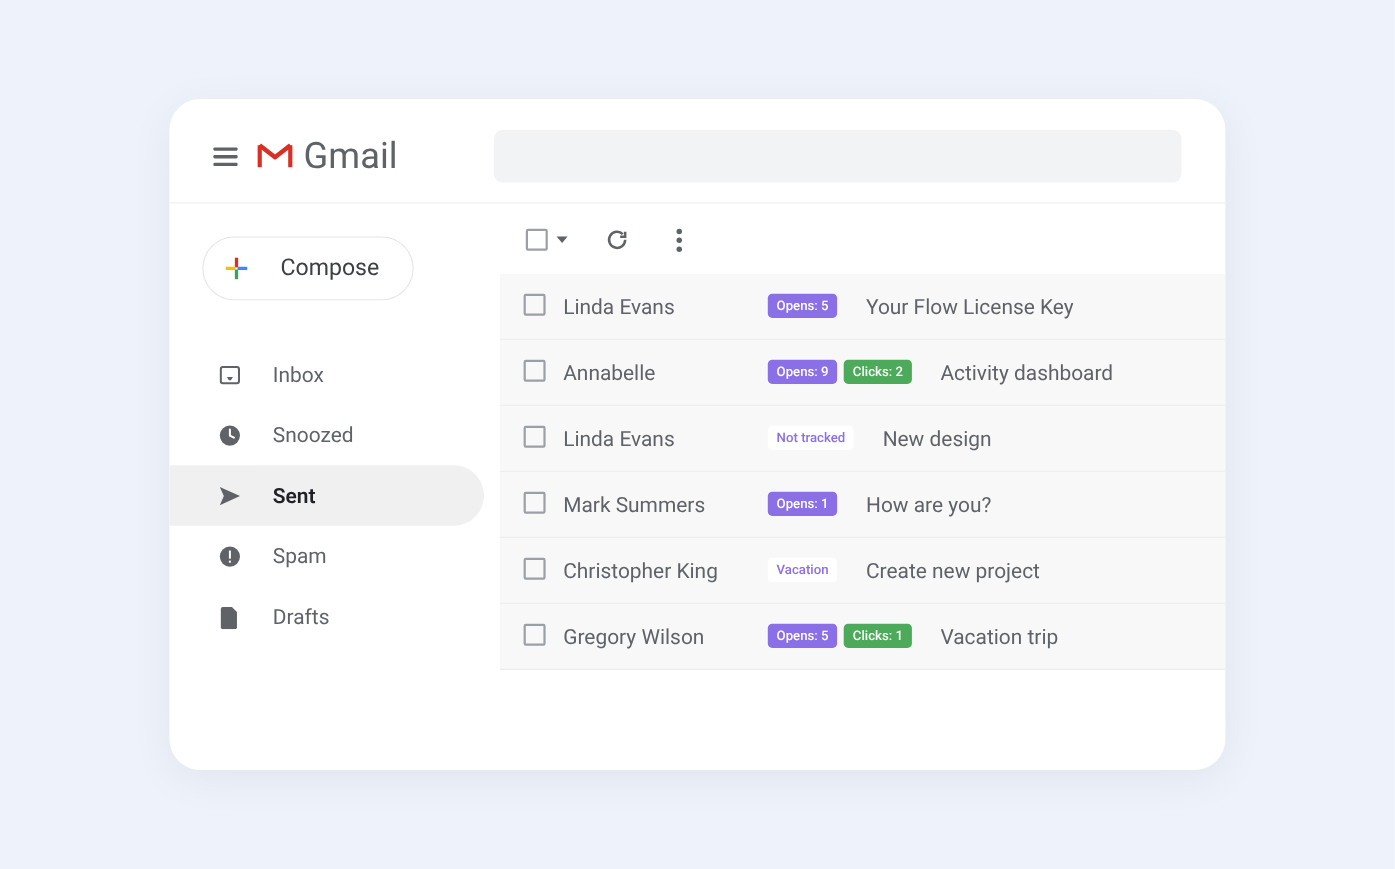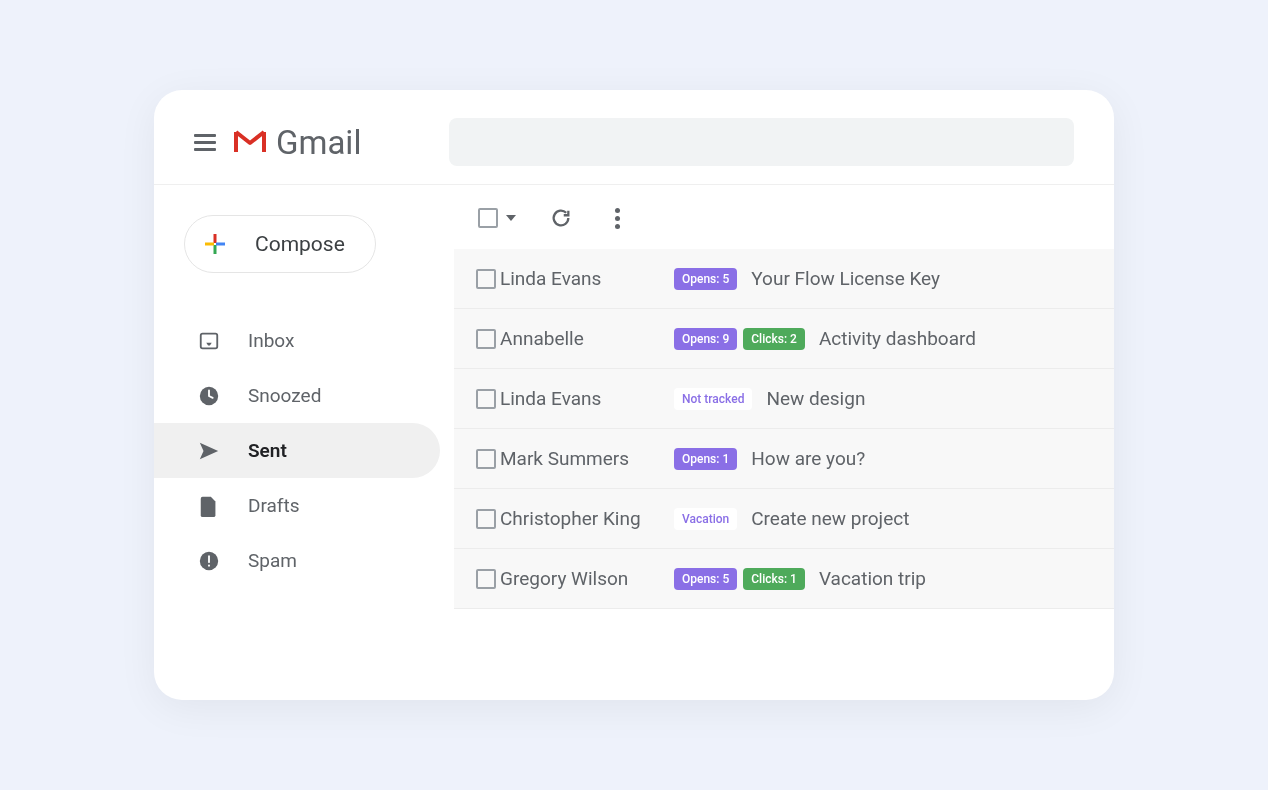--- a/index.html
+++ b/index.html
@@ -167,22 +167,22 @@
       width: 5px; height: 5px;
       background: #5f6368;
       border-radius: 50%;
     }
     .email-list {
       flex: 1;
       overflow: hidden;
     }
     .email-row {
       display: flex;
-      align-items: center;
-      gap: 4px;
+      align-items: flex-start;
+      gap: 16px;
       padding: 18px 22px;
       background: #f8f8f8;
       border-bottom: 1px solid #ececec;
       cursor: pointer;
     }
     .sender {
       font-size: 19px;
       color: #5f6368;
       width: 170px;
       flex-shrink: 0;
@@ -278,36 +278,36 @@
           <span class="nav-icon">
             <svg width="22" height="22" viewBox="0 0 24 24" fill="currentColor">
               <path d="M2 3 L22 12 L2 21 L6 12 Z"></path>
             </svg>
           </span>
           <span class="nav-label">Sent</span>
         </div>
 
         <div class="nav-item">
           <span class="nav-icon">
-            <svg width="20" height="22" viewBox="0 0 20 24" fill="currentColor">
-              <path d="M3 2 h9 l5 5 v15 a2 2 0 0 1 -2 2 h-12 a2 2 0 0 1 -2 -2 v-18 a2 2 0 0 1 2 -2 z"></path>
-            </svg>
-          </span>
-          <span class="nav-label">Drafts</span>
-        </div>
-
-        <div class="nav-item">
-          <span class="nav-icon">
             <svg width="22" height="22" viewBox="0 0 24 24" fill="currentColor">
               <circle cx="12" cy="12" r="10"></circle>
               <rect x="11" y="6" width="2" height="8" fill="#fff"></rect>
               <rect x="11" y="16" width="2" height="2" fill="#fff"></rect>
             </svg>
           </span>
           <span class="nav-label">Spam</span>
+        </div>
+
+        <div class="nav-item">
+          <span class="nav-icon">
+            <svg width="20" height="22" viewBox="0 0 20 24" fill="currentColor">
+              <path d="M3 2 h9 l5 5 v15 a2 2 0 0 1 -2 2 h-12 a2 2 0 0 1 -2 -2 v-18 a2 2 0 0 1 2 -2 z"></path>
+            </svg>
+          </span>
+          <span class="nav-label">Drafts</span>
         </div>
 
       </div>
     </div>
 
     <div class="main">
       <div class="toolbar">
         <div class="select-all">
           <span class="checkbox"></span>
           <span class="dropdown-arrow"></span>

